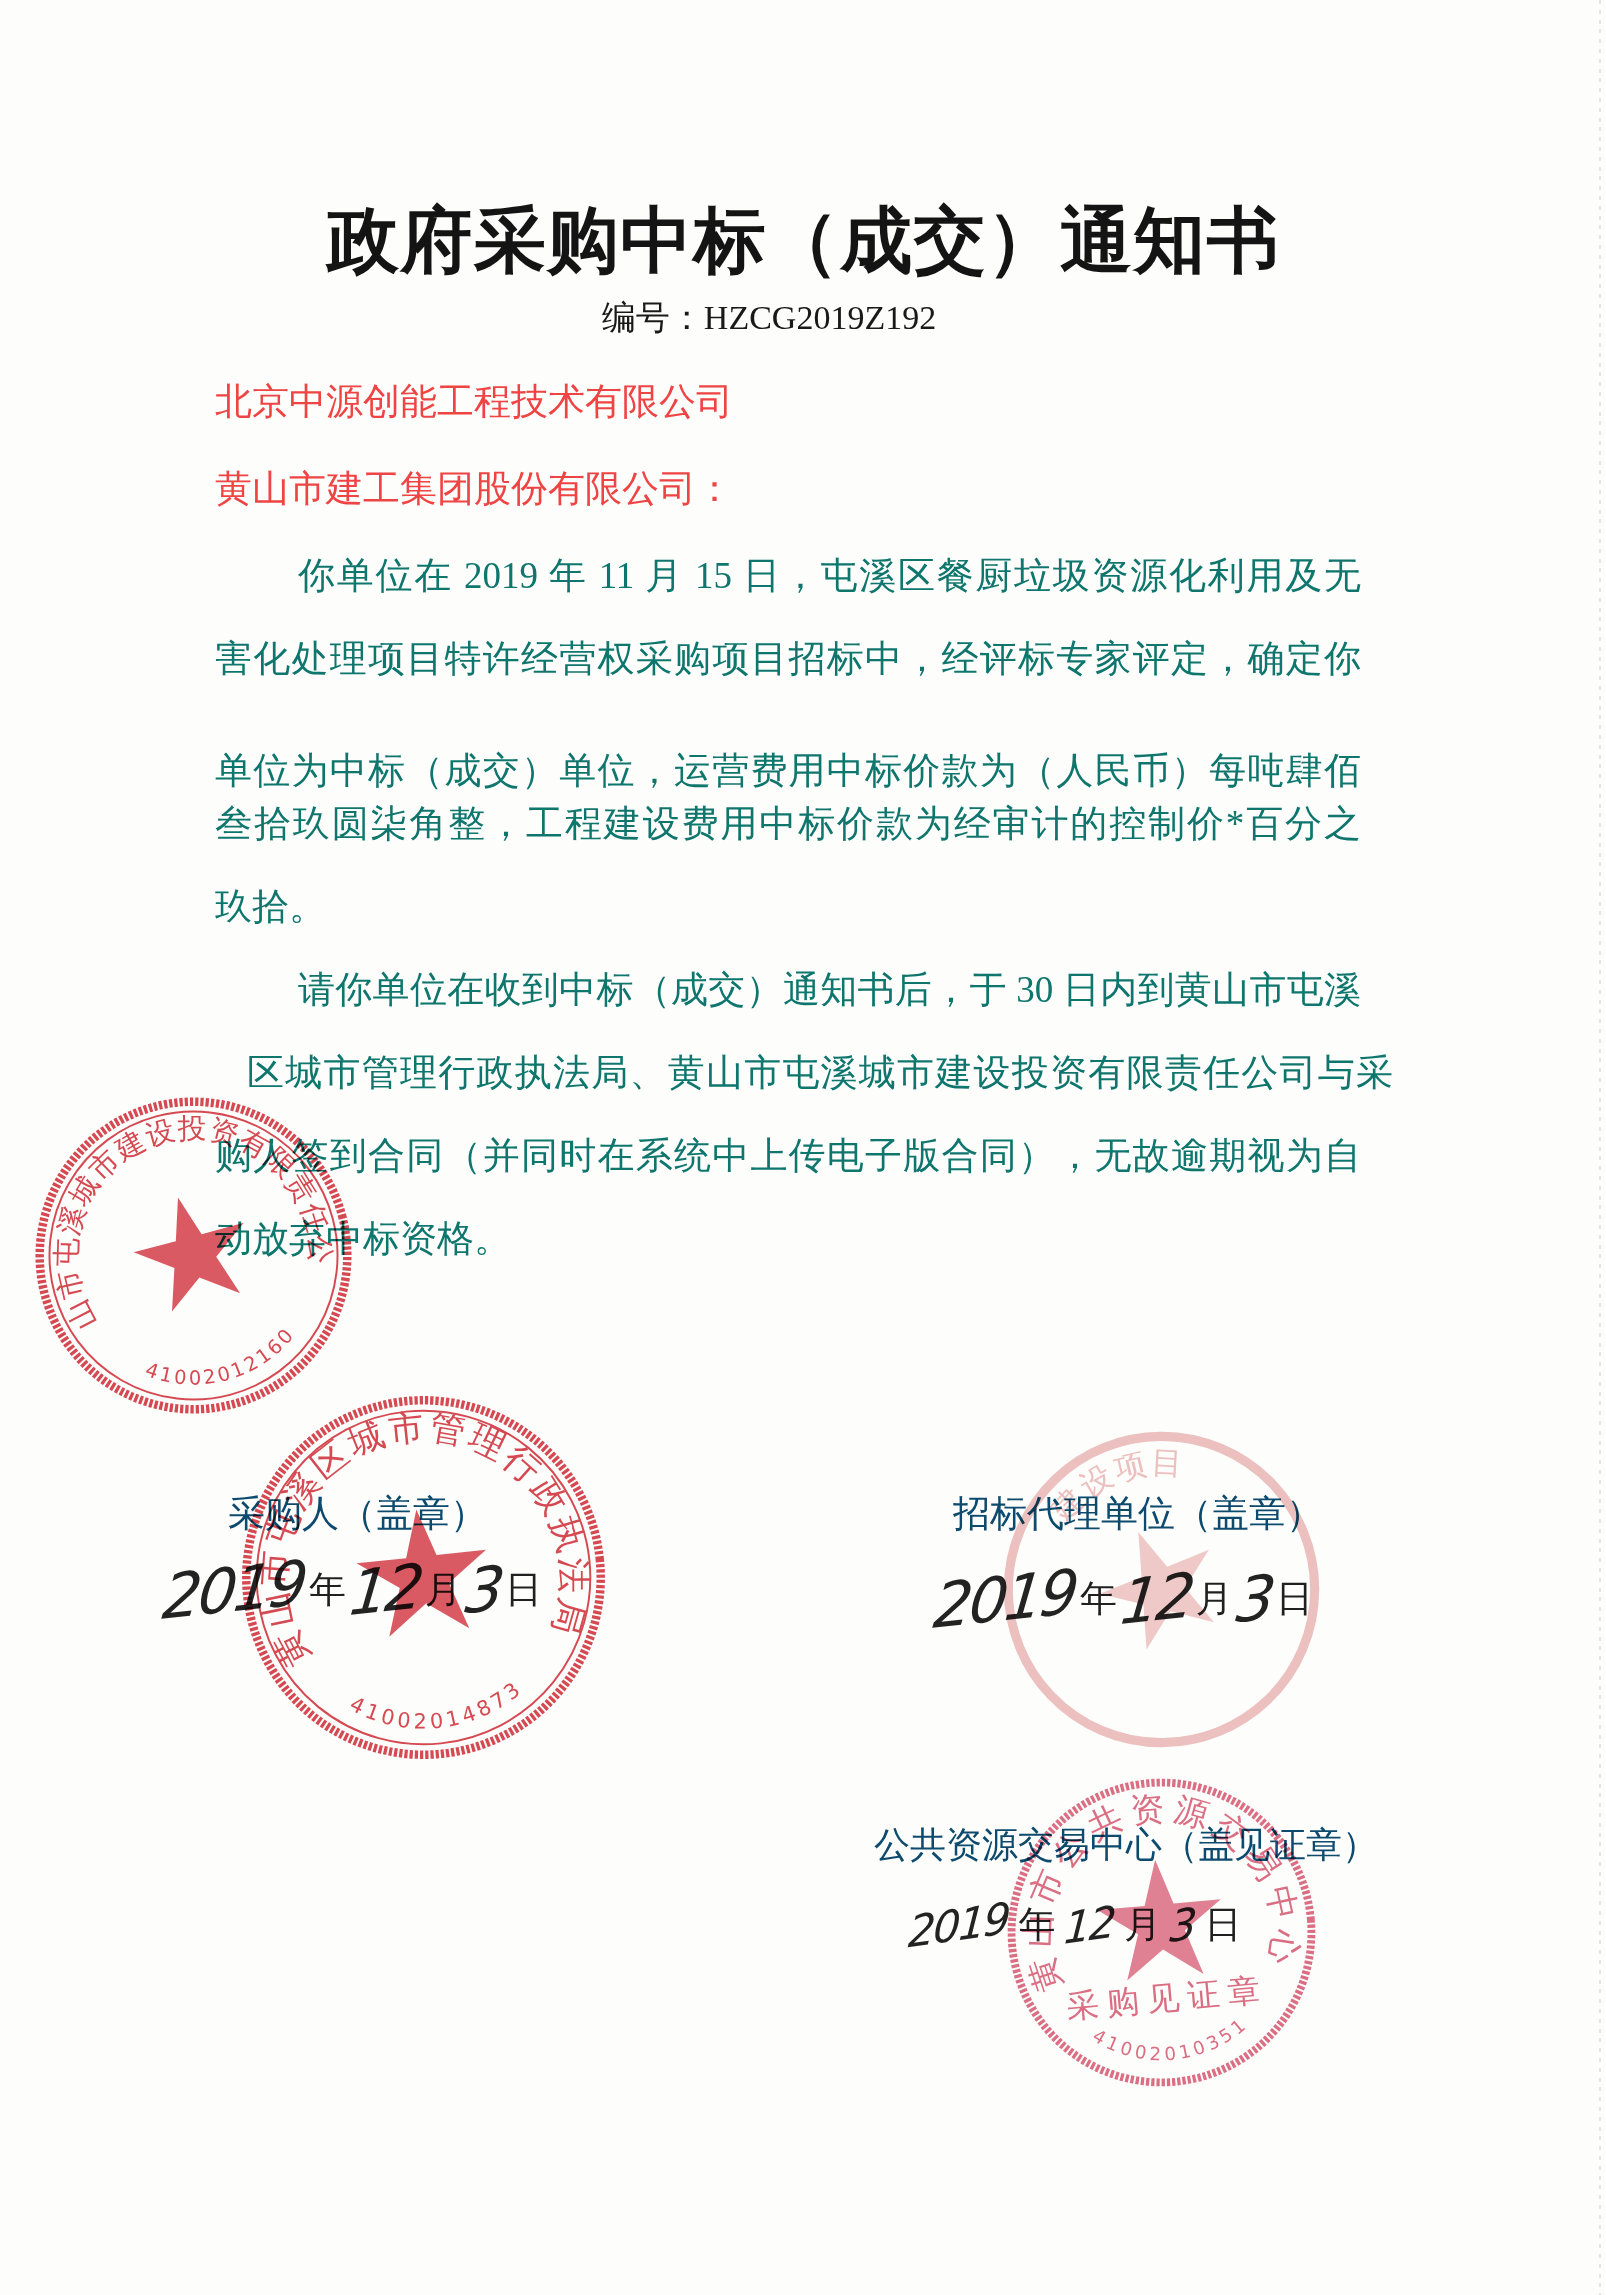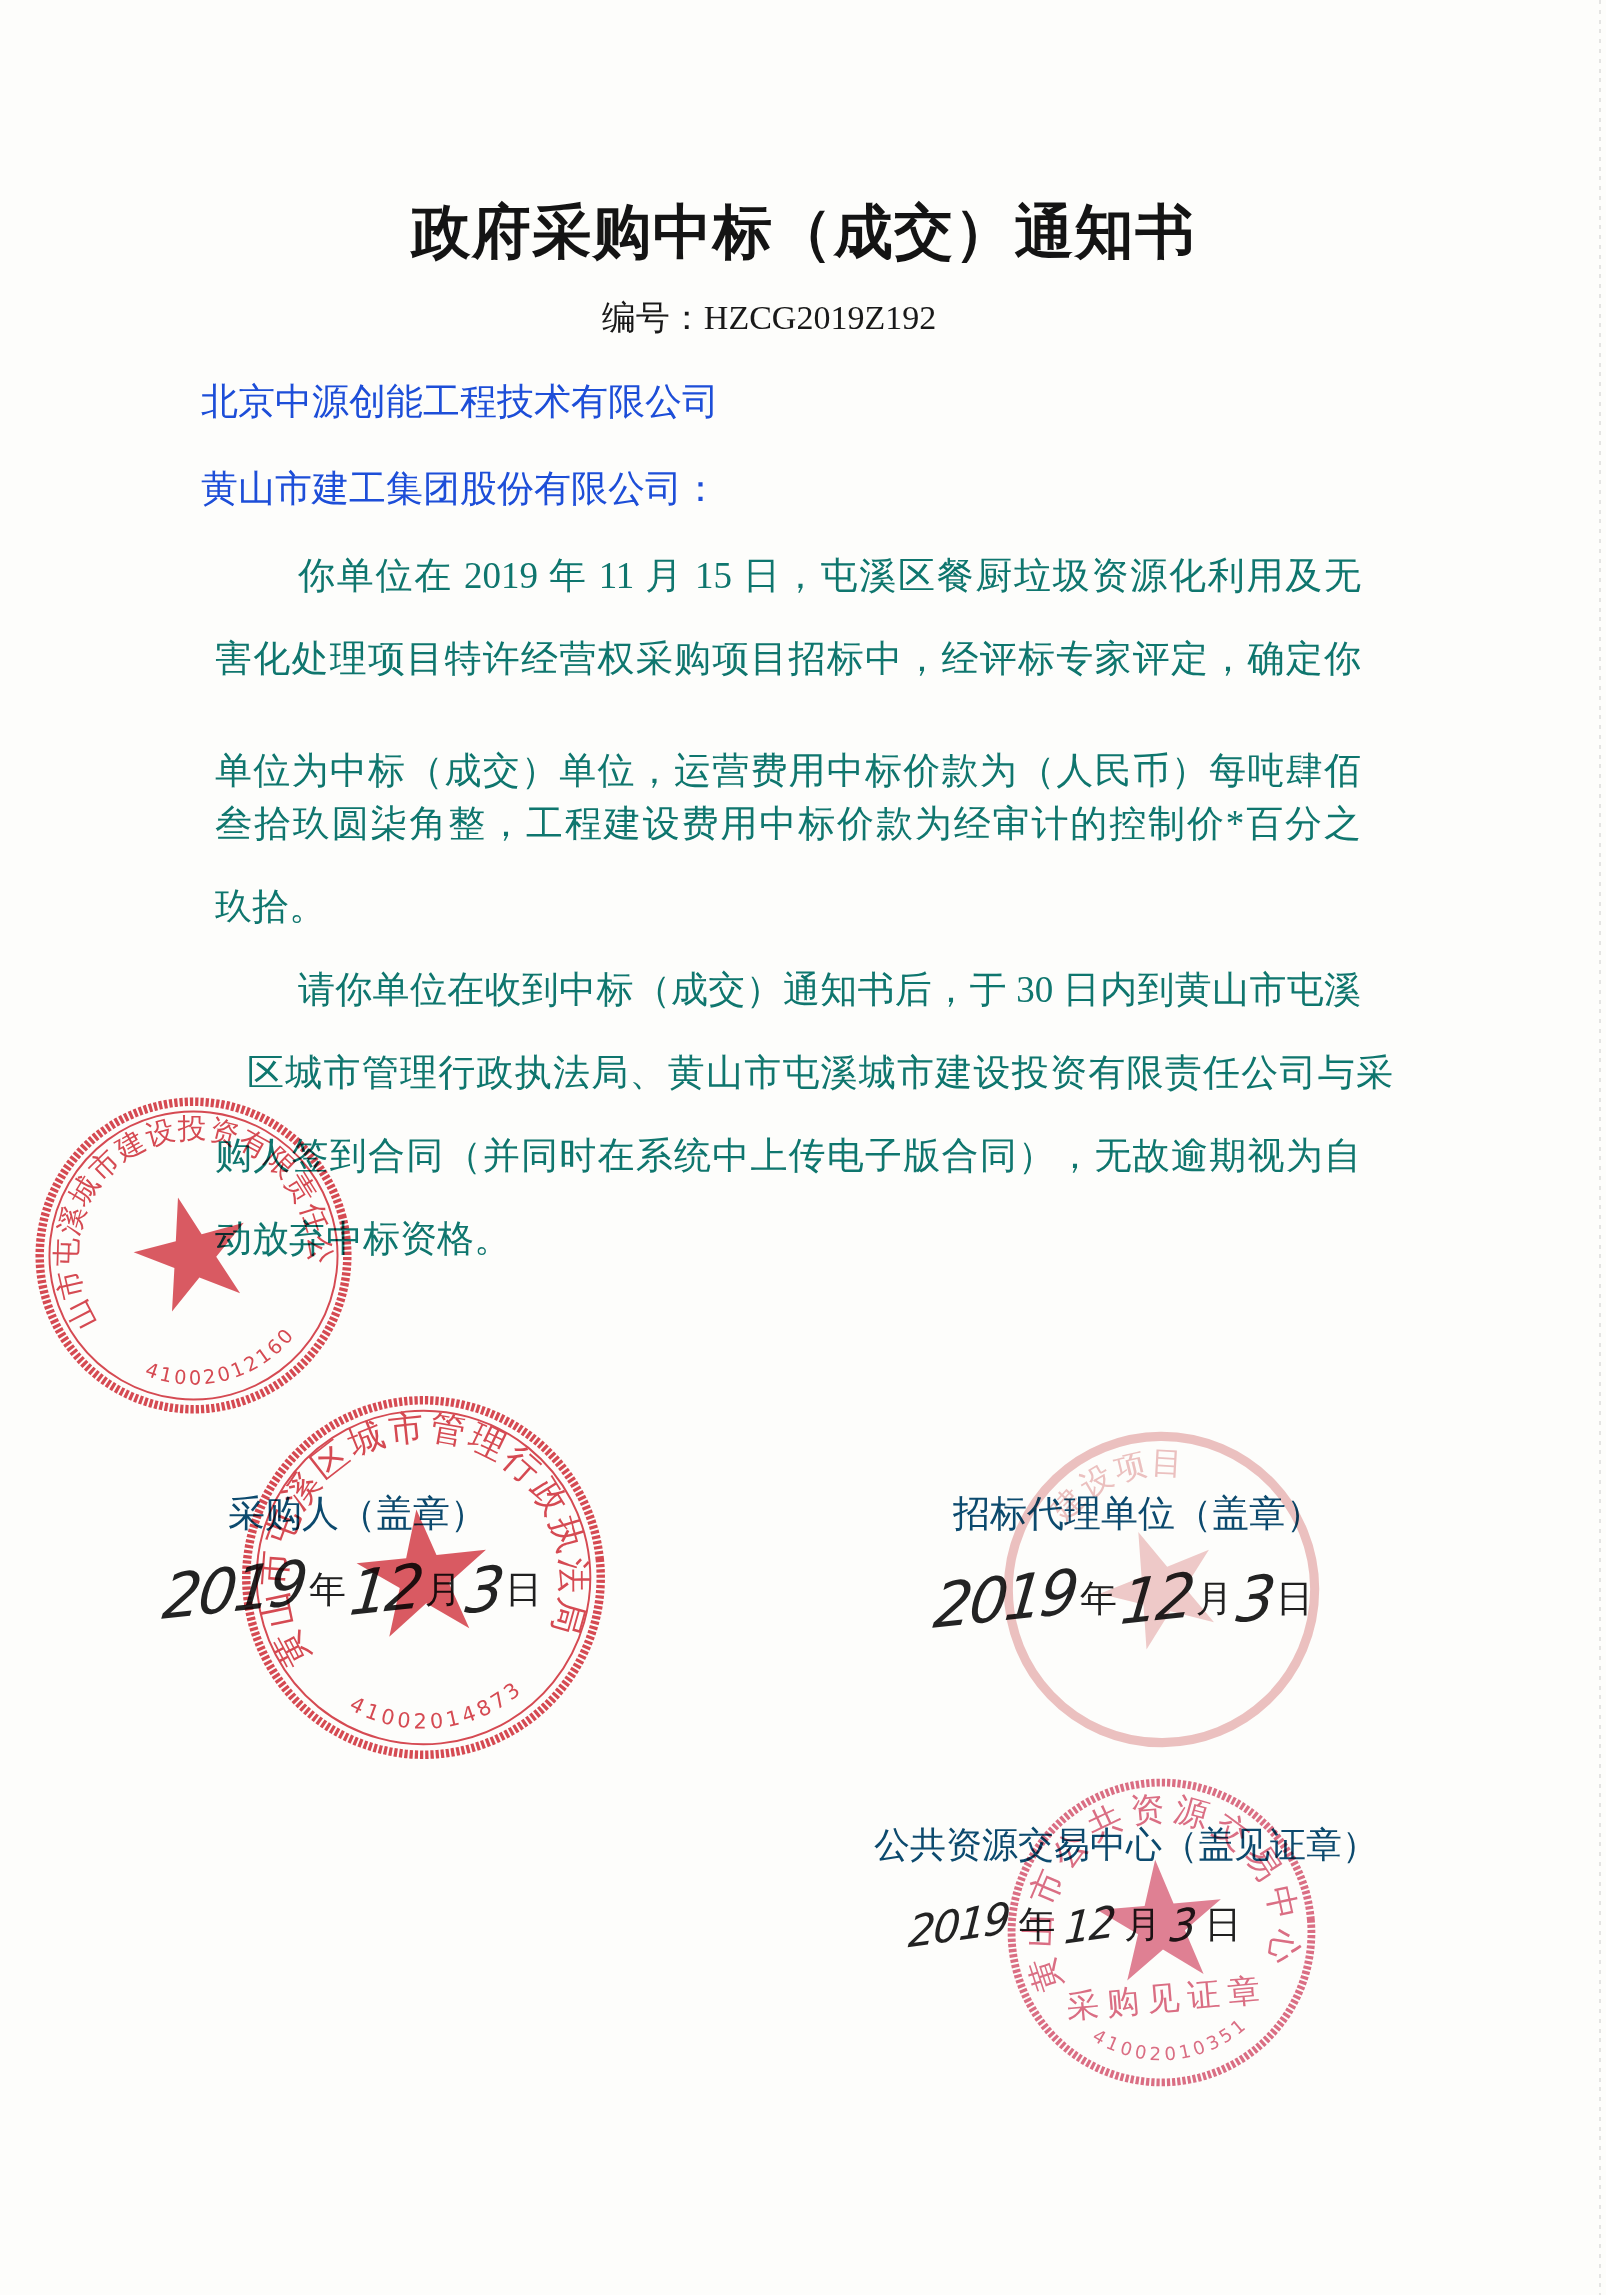--- a/index.html
+++ b/index.html
@@ -8,35 +8,35 @@
     width:1607px;height:2295px;
     background:#fdfdfb;
     overflow:hidden;
     font-family:"Liberation Serif", serif;
     color:#1c1c1c;
   }
   
   .title{
     position:absolute;top:193px;left:0;width:1607px;
     text-align:center;
-    font-size:59px;font-weight:bold;
+    font-size:72px;font-weight:bold;
     letter-spacing:1.3px;
     color:#141414;
   }
   .doc-no{
     position:absolute;top:295px;left:0;width:1538px;
     text-align:center;
     font-size:34px;
     color:#191919;
   }
   
   .recipient{
-    position:absolute;left:201px;
+    position:absolute;left:215px;
     font-size:37px;white-space:nowrap;
-    color:#1d4ed8;
+    color:#ef4444;
   }
   .r1{top:377px;}
   .r2{top:464px;}
   
   .bline{
     position:absolute;left:215px;width:1146px;
     font-size:37px;line-height:46px;
     color:#0f766e;
     text-align:justify;
     text-align-last:justify;

